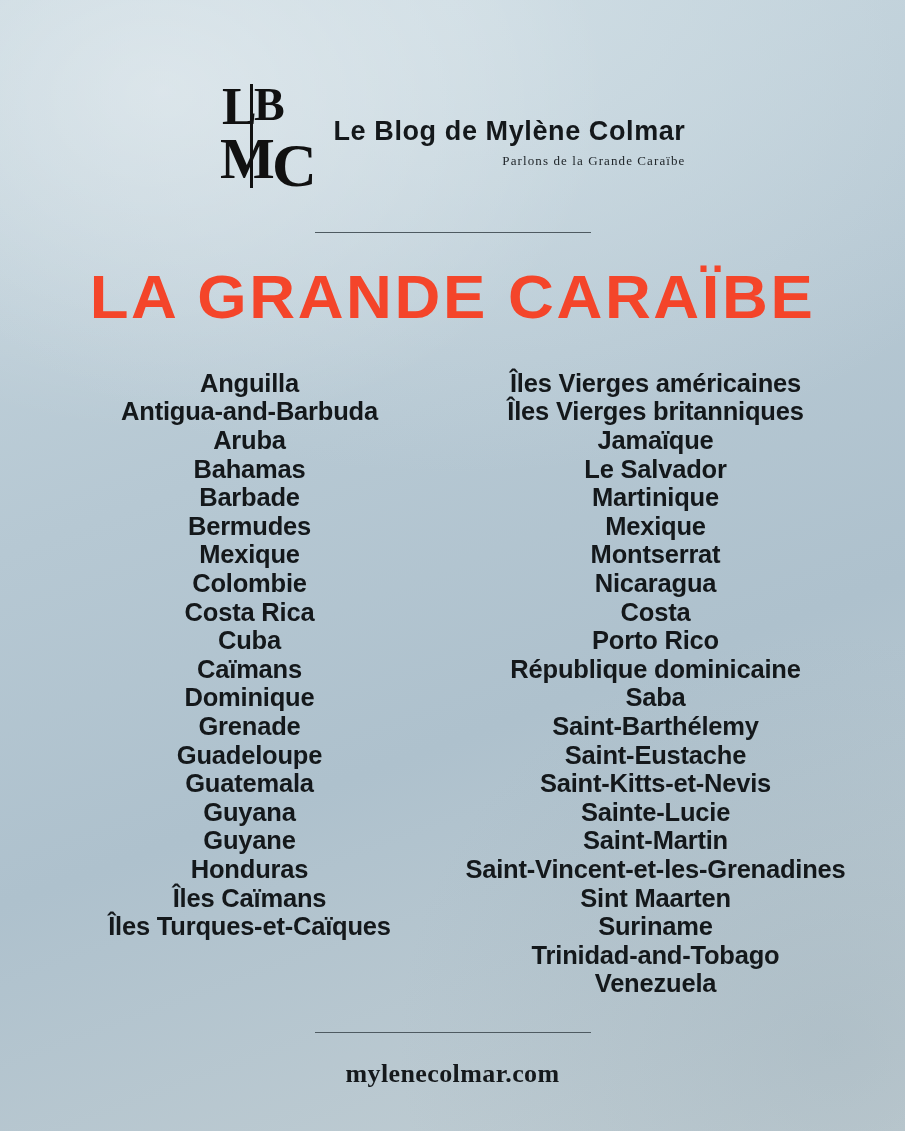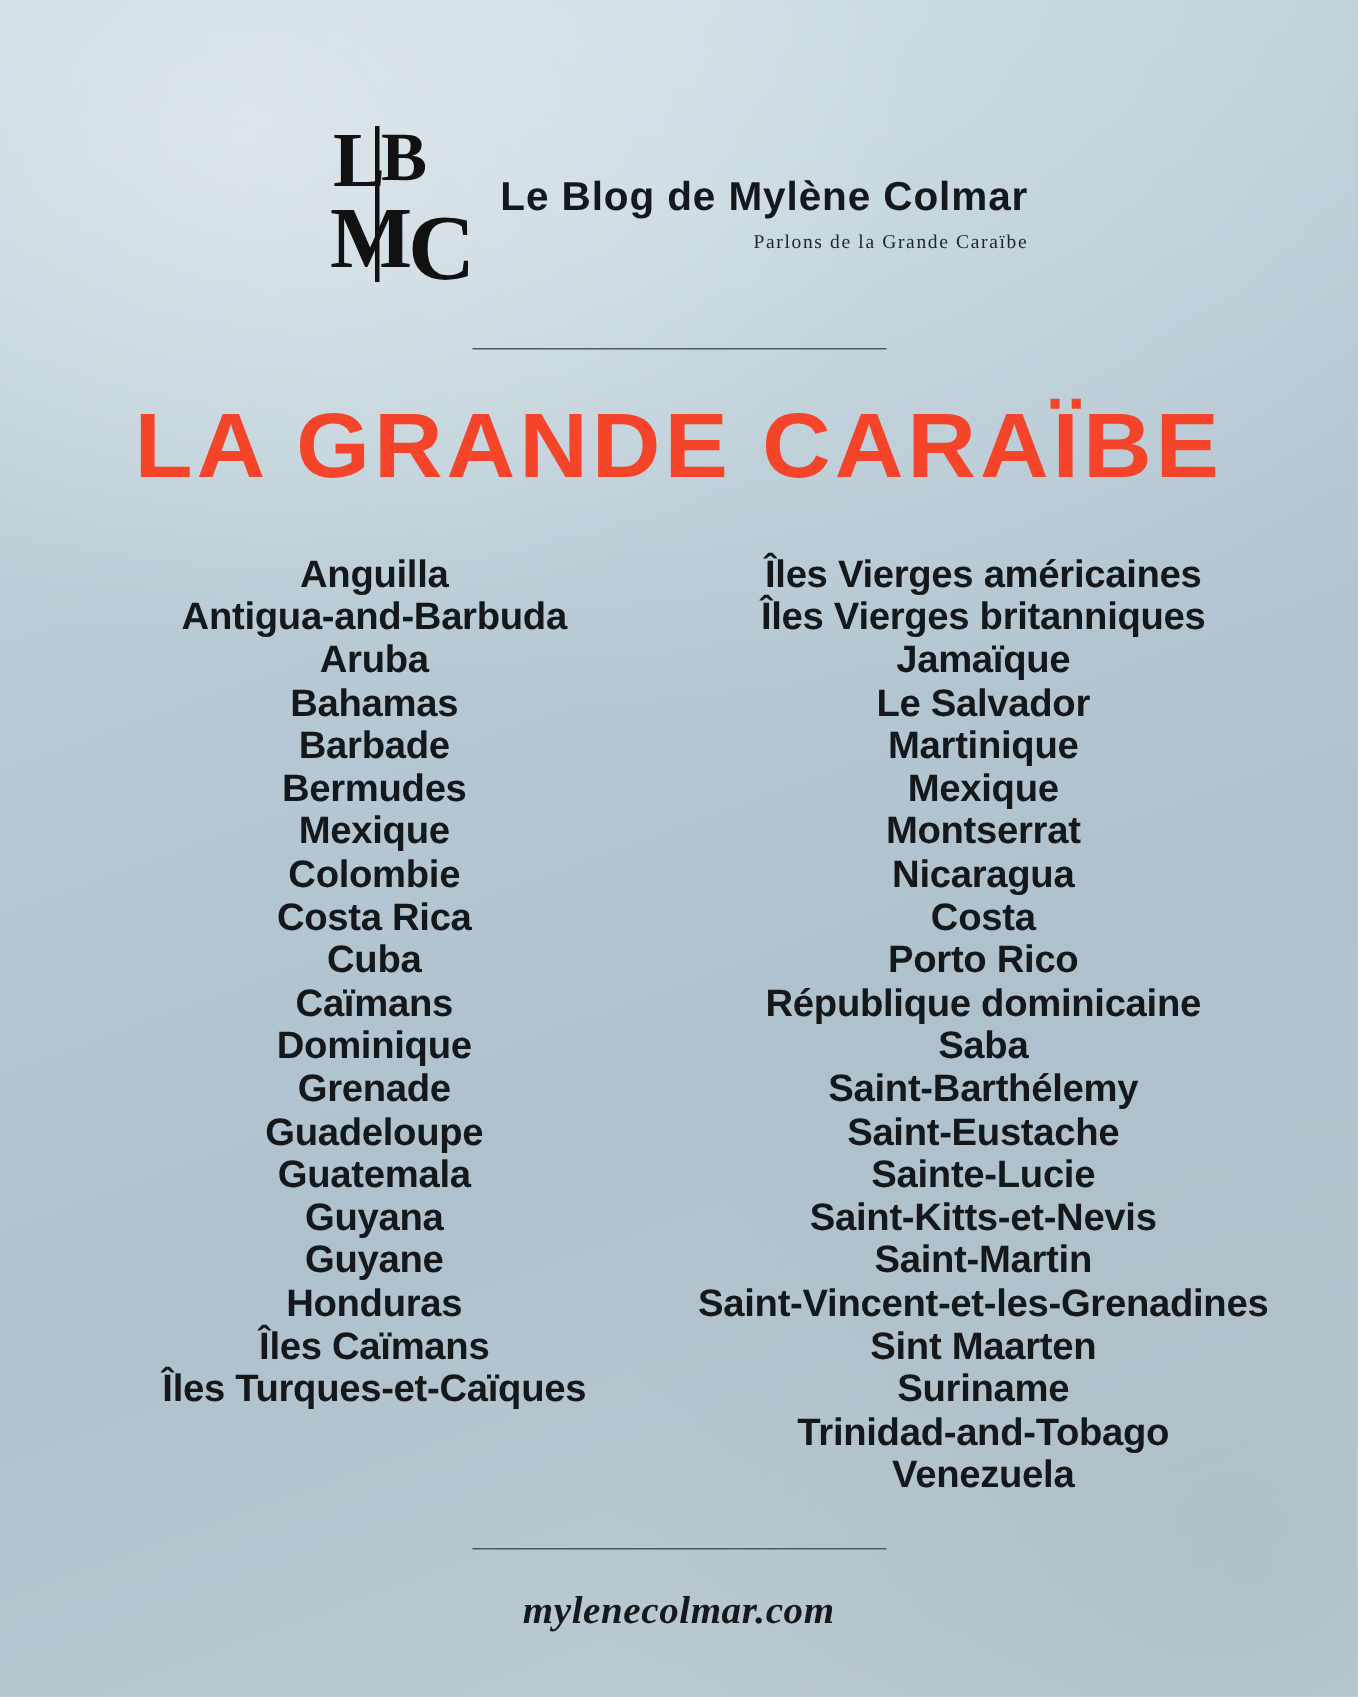--- a/index.html
+++ b/index.html
@@ -122,21 +122,20 @@
     color: #14181b;
     letter-spacing: -0.2px;
     white-space: nowrap;
   }
 
   
   .footer-url {
     margin-top: 26px;
     font-family: "Liberation Serif", serif;
     font-weight: 700;
-    font-style: italic;
     font-size: 26px;
     letter-spacing: 0.4px;
     color: #15191c;
   }
 </style>
 </head>
 <body>
 
 <div class="poster">
   <div class="poster-inner">
@@ -194,22 +193,22 @@
         <div class="country">Martinique</div>
         <div class="country">Mexique</div>
         <div class="country">Montserrat</div>
         <div class="country">Nicaragua</div>
         <div class="country">Costa</div>
         <div class="country">Porto Rico</div>
         <div class="country">République dominicaine</div>
         <div class="country">Saba</div>
         <div class="country">Saint-Barthélemy</div>
         <div class="country">Saint-Eustache</div>
+        <div class="country">Saint-Kitts-et-Nevis</div>
         <div class="country">Sainte-Lucie</div>
-        <div class="country">Saint-Kitts-et-Nevis</div>
         <div class="country">Saint-Martin</div>
         <div class="country">Saint-Vincent-et-les-Grenadines</div>
         <div class="country">Sint Maarten</div>
         <div class="country">Suriname</div>
         <div class="country">Trinidad-and-Tobago</div>
         <div class="country">Venezuela</div>
       </div>
     </div>
 
     <div class="divider bottom"></div>

